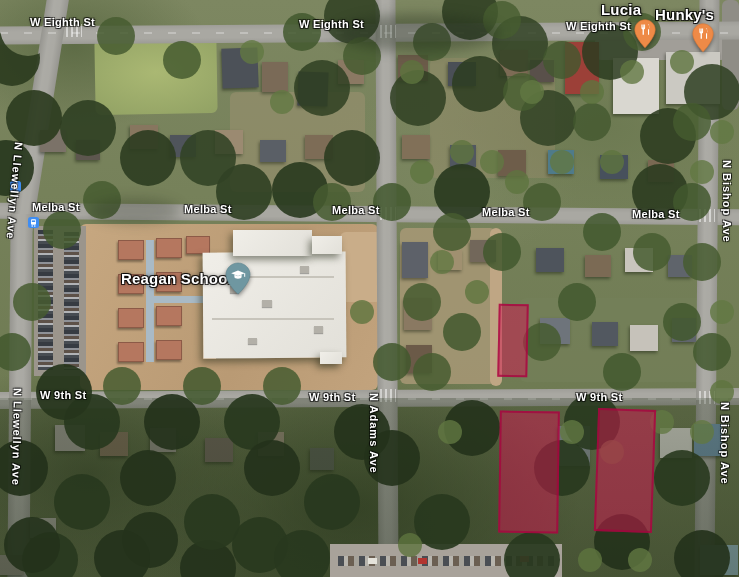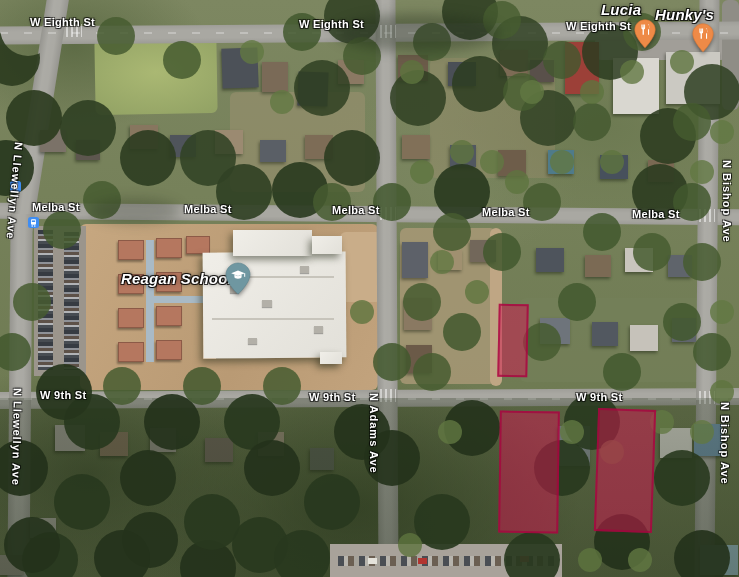--- a/index.html
+++ b/index.html
@@ -110,21 +110,21 @@
   .parcel{background:rgba(210,21,79,.5);border:2px solid rgba(166,0,62,.72);
     box-sizing:border-box;}
 
   
   .map-label{color:#fff;font-weight:700;font-size:11px;letter-spacing:.3px;white-space:nowrap;
     text-shadow:-1px -1px 0 rgba(0,0,0,.55),1px -1px 0 rgba(0,0,0,.55),
       -1px 1px 0 rgba(0,0,0,.55),1px 1px 0 rgba(0,0,0,.55),0 0 3px rgba(0,0,0,.55);}
   .v-label{writing-mode:vertical-rl;letter-spacing:1px;}
   .poi-label{font-size:15px;letter-spacing:.2px;cursor:pointer;
     text-shadow:-1px -1px 0 rgba(0,0,0,.75),1px -1px 0 rgba(0,0,0,.75),
-      -1px 1px 0 rgba(0,0,0,.75),1px 1px 0 rgba(0,0,0,.75),0 0 4px rgba(0,0,0,.8);font-style:italic;}
+      -1px 1px 0 rgba(0,0,0,.75),1px 1px 0 rgba(0,0,0,.75),0 0 4px rgba(0,0,0,.8);}
   .pin{filter:drop-shadow(0 2px 2px rgba(0,0,0,.45));cursor:pointer;}
 </style>
 </head>
 <body>
 
 <div id="map">
 
   <span class="abs base"></span>
 
   <span class="abs patch" style="left:95px;top:38px;width:122px;height:76px;background:radial-gradient(90px 50px at 50% 45%,#aab873,#93a365);transform:rotate(-1deg);"></span>

